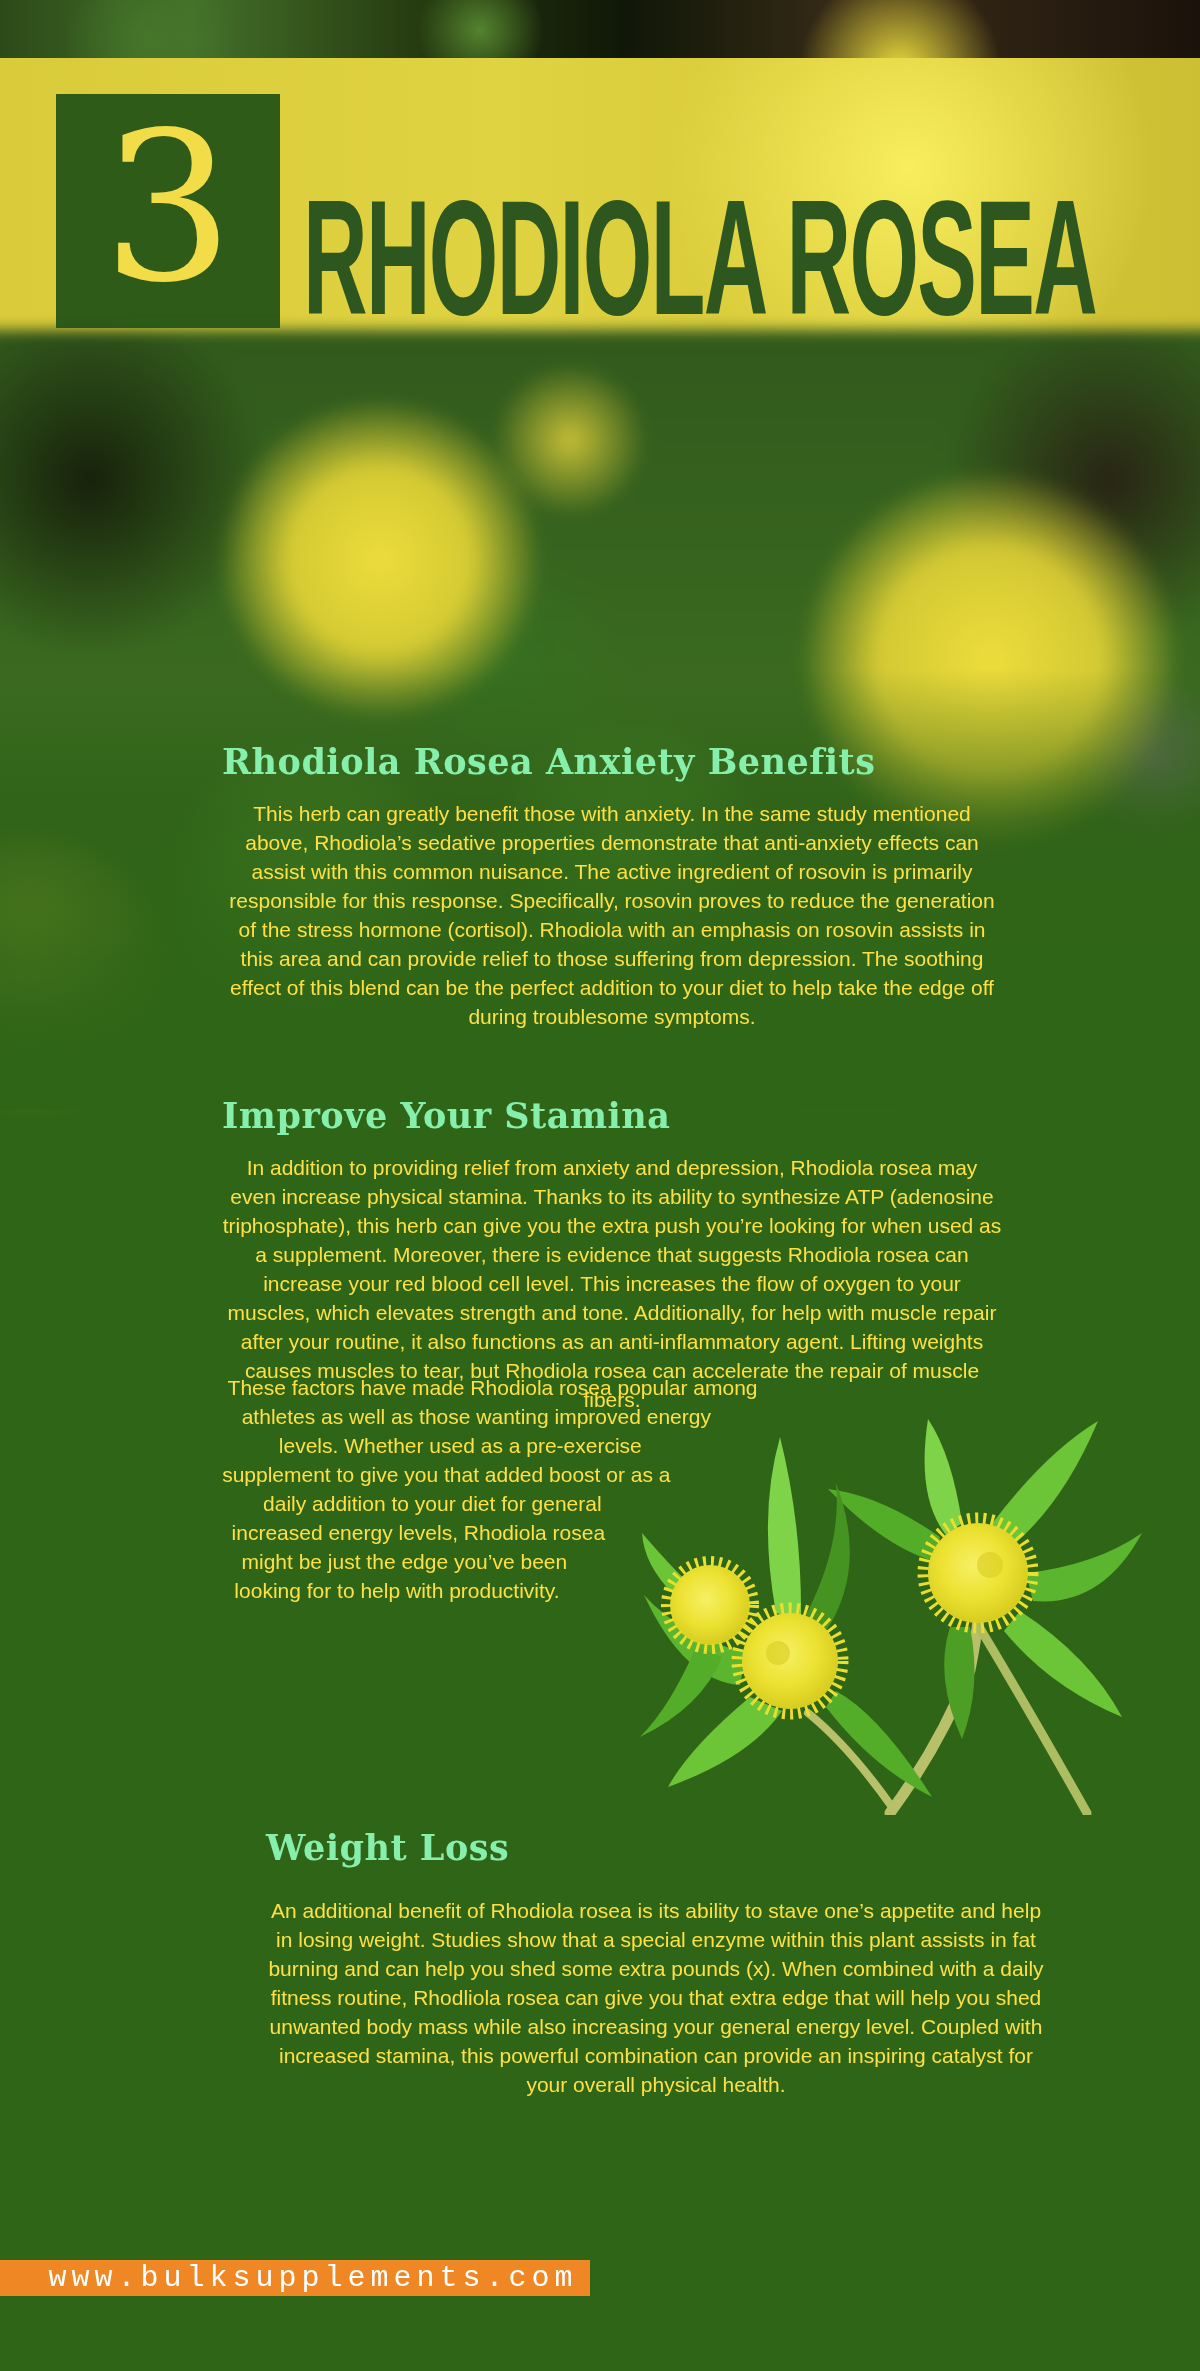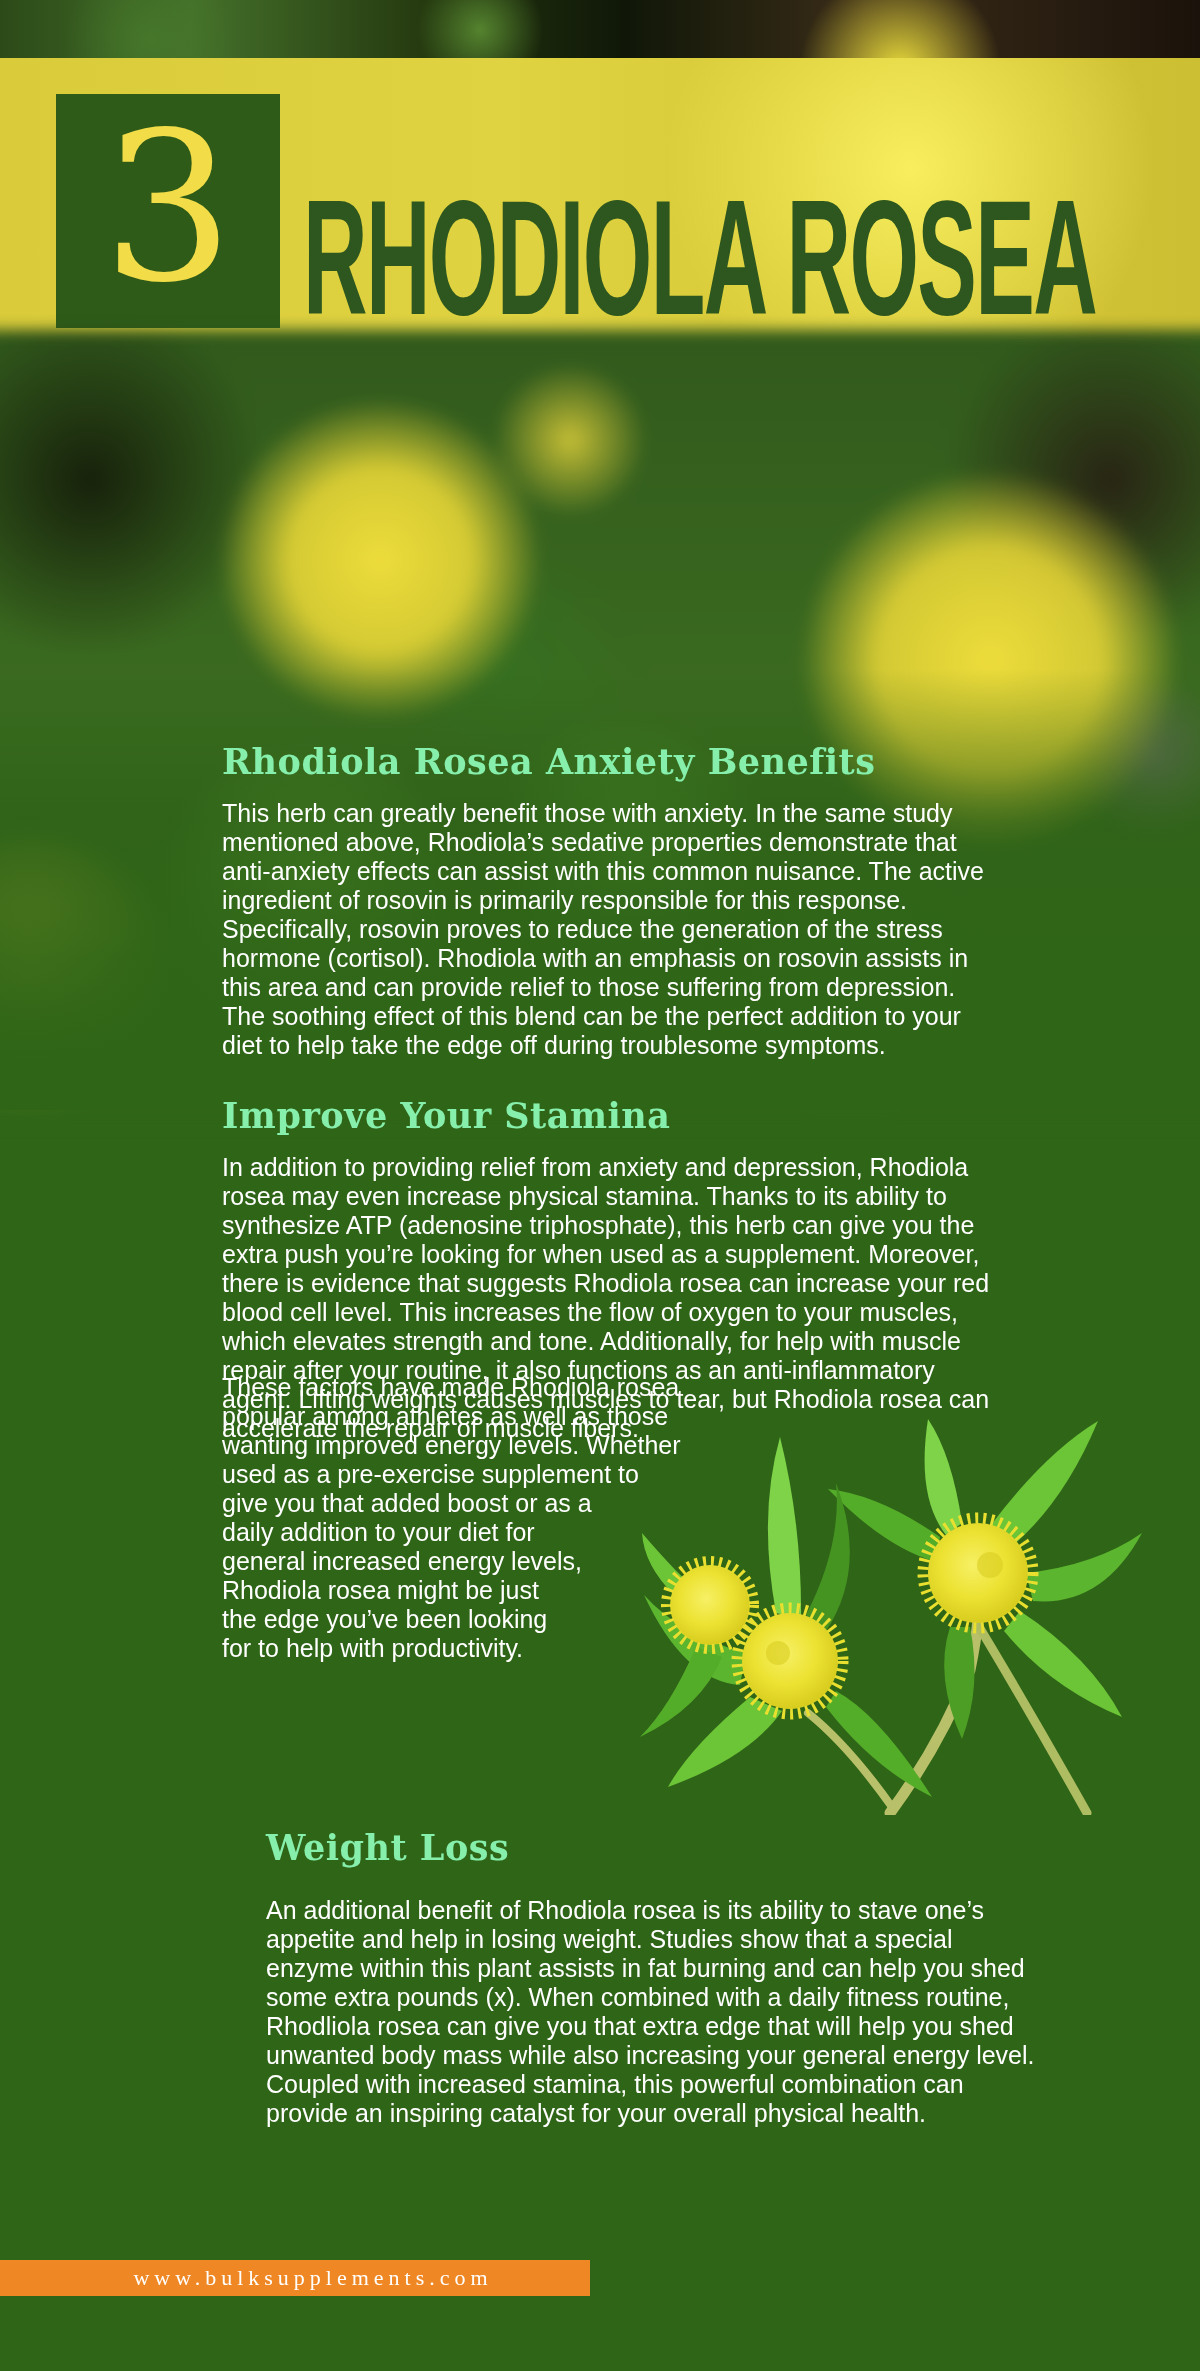--- a/index.html
+++ b/index.html
@@ -68,21 +68,21 @@
     background:linear-gradient(180deg, rgba(47,101,23,0) 42%, rgba(44,96,22,.62) 62%, rgba(47,101,23,.92) 80%, #2f6517 94%);
   }
 
   
   .section { position:absolute; left:222px; width:780px; z-index:5; }
   .section h2 {
     font-family:"DejaVu Serif", serif; font-weight:700;
     font-size:35px; line-height:40px; color:#86efac; letter-spacing:.5px;
   }
   .section p, .wrap-para {
-    margin-top:17px; font-size:25px; line-height:29px; color:#ffffff;
+    margin-top:17px; font-size:21px; line-height:29px; color:#fde047;text-align:center;
   }
   #sec-anxiety { top:742px; }
   #sec-stamina { top:1096px; }
   #para-wrap   { position:absolute; left:222px; top:1373px; width:780px; z-index:5; }
   .wrap-para   { margin-top:0; }
   .plant-spacer {
     float:right; width:430px; height:352px;
     shape-outside:polygon(52% 0%, 100% 0%, 100% 100%, 0% 100%, 0% 62%, 30% 24%);
   }
   #sec-weight  { top:1828px;margin-left:44px; }
@@ -91,21 +91,21 @@
   
   #plant-illustration { position:absolute; left:640px; top:1415px; width:505px; height:400px; z-index:4; }
 
   
   .url-bar {
     position:absolute; left:0; top:2260px; width:590px; height:36px; z-index:6;
     background:#ef8824; display:flex; align-items:center; justify-content:center;
     padding-left:36px;
   }
   .url-bar span {
-    font-family:Liberation Serif, serif; font-size:22px; color:#ffffff; letter-spacing:5px;
+    font-family:Liberation Mono, monospace; font-size:30px; color:#ffffff; letter-spacing:5px;
   }
   .logo { position:absolute; left:690px; top:2184px; width:470px; height:148px; z-index:6; display:flex; }
   .logo-mark { width:64px; height:148px; flex:0 0 64px; }
   .logo-text { margin-left:8px; padding-top:4px; }
   .logo-line1 {
     font-weight:700; font-size:58px; line-height:50px; color:#ffffff;
     letter-spacing:-1px; transform:scaleX(.78); transform-origin:0 0; white-space:nowrap;
   }
   .logo-line2 { display:flex; align-items:baseline; transform:scaleX(.72); transform-origin:0 0; white-space:nowrap; }
   .logo-line2 .supp { font-weight:700; font-size:58px; line-height:54px; color:#ef8824; letter-spacing:-1px; }

